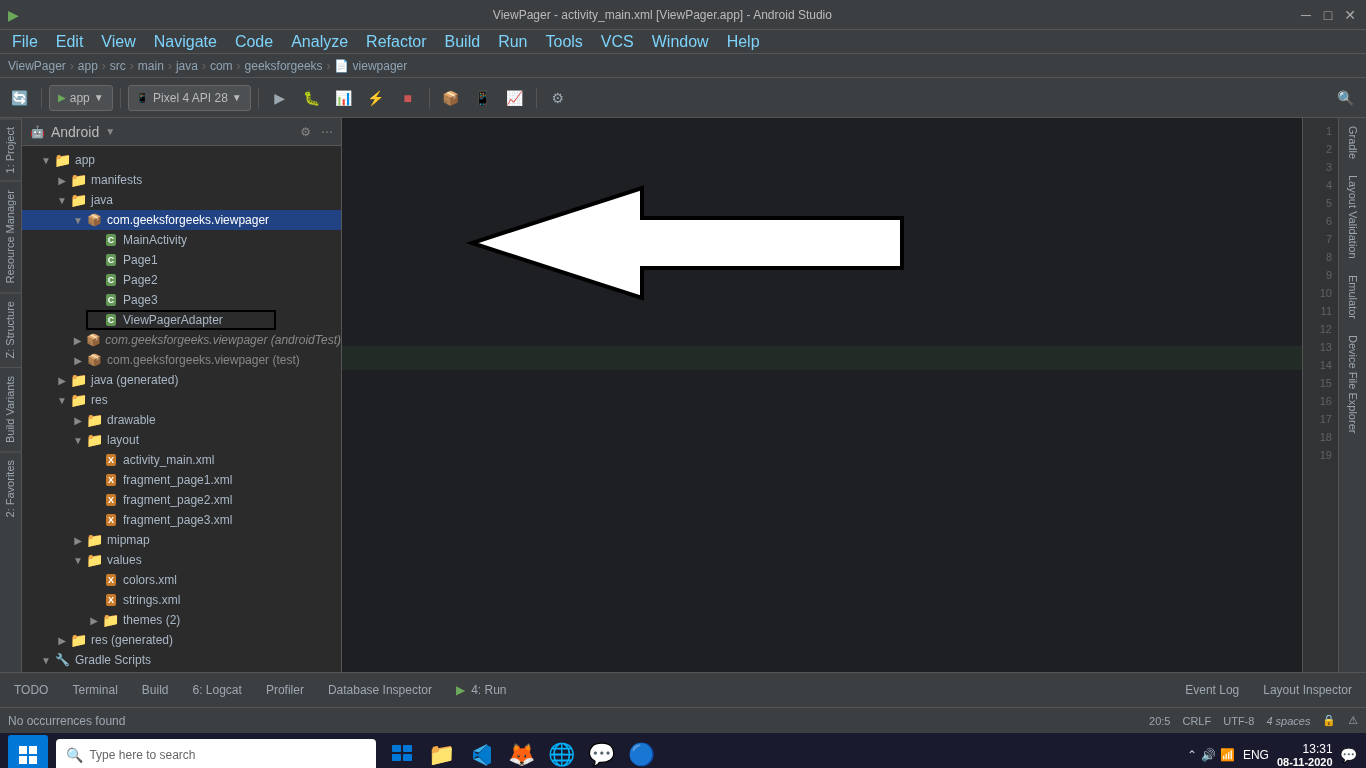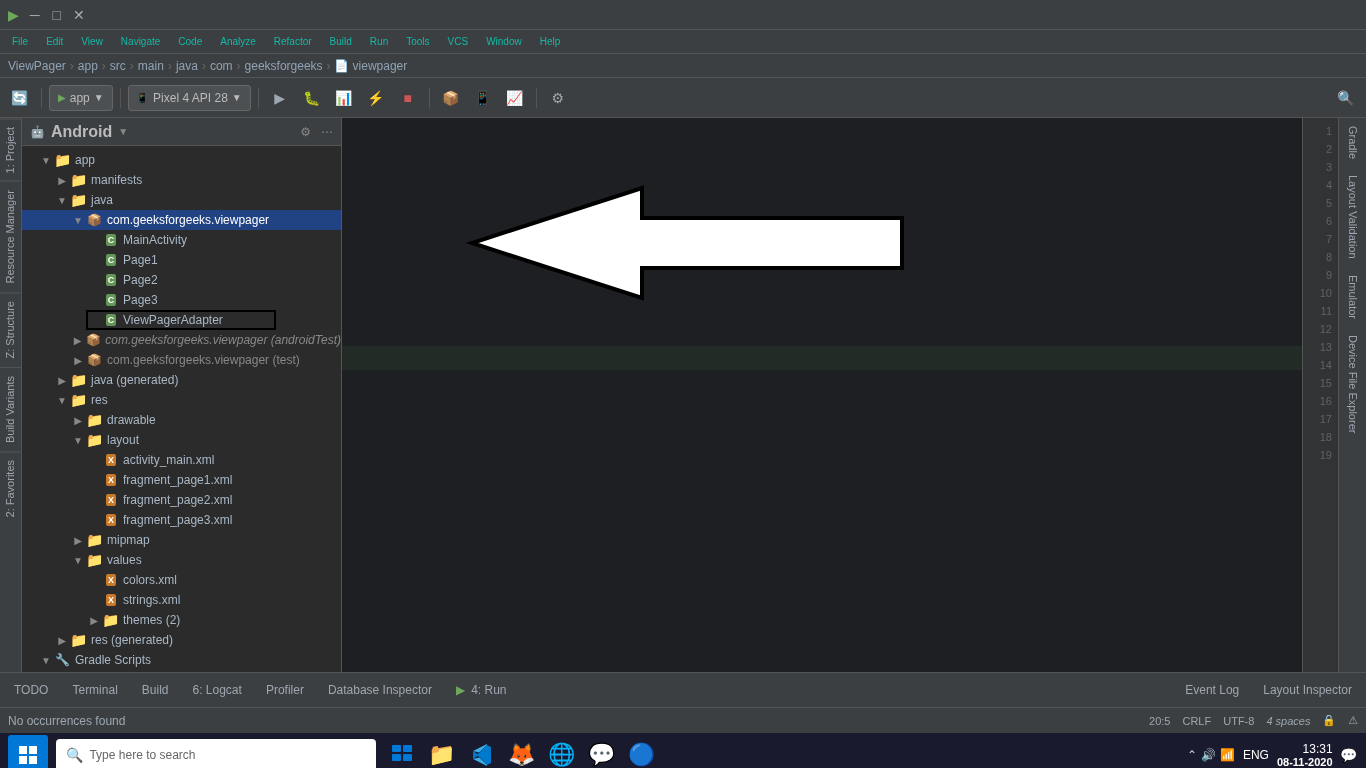--- a/index.html
+++ b/index.html
@@ -22,21 +22,21 @@
     
     #menubar {
       height: 24px;
       background: #3c3f41;
       display: flex;
       align-items: center;
       padding: 0 4px;
       border-bottom: 1px solid #555;
       gap: 2px;
     }
-    .menu-item { padding: 2px 8px; color: #14b8a6; cursor: pointer; font-size: 10px; }
+    .menu-item { padding: 2px 8px; color: #7dd3fc; cursor: pointer; font-size: 16px; }
 
     
     #breadcrumb {
       height: 24px;
       background: #3c3f41;
       display: flex;
       align-items: center;
       padding: 0 8px;
       border-bottom: 1px solid #555;
       color: #8fa3b5;
@@ -103,21 +103,21 @@
     }
     #project-header {
       height: 28px;
       background: #3c3f41;
       display: flex;
       align-items: center;
       padding: 0 8px;
       border-bottom: 1px solid #555;
       gap: 6px;
     }
-    .project-title { font-size: 16px; color: #bbb; font-weight: bold; }
+    .project-title { font-size: 14px; color: #bbb; font-weight: normal; }
     #project-tree {
       flex: 1;
       overflow-y: auto;
       padding: 4px 0;
     }
     .tree-item {
       display: flex;
       align-items: center;
       padding: 2px 0;
       cursor: pointer;
@@ -231,20 +231,21 @@
     
     .icon-folder { color: #e8c36d; font-size: 14px; }
     .icon-class { background: #629755; color: #fff; font-size: 9px; font-weight: bold; border-radius: 2px; padding: 1px 2px; }
     .icon-xml { background: #c97a28; color: #fff; font-size: 9px; font-weight: bold; border-radius: 2px; padding: 1px 2px; }
   </style>
 </head>
 <body>
 
 <div id="titlebar">
   <span style="font-size:14px; margin-right:8px; color:#6ca95a;">▶</span>
+  <span style="flex:1; text-align:center;">ViewPager - activity_main.xml [ViewPager.app] - Android Studio</span>
   <div class="win-controls">
     <div class="win-btn">─</div>
     <div class="win-btn">□</div>
     <div class="win-btn">✕</div>
   </div>
 </div>
 
 <div id="menubar">
   <div class="menu-item">File</div>
   <div class="menu-item">Edit</div>

